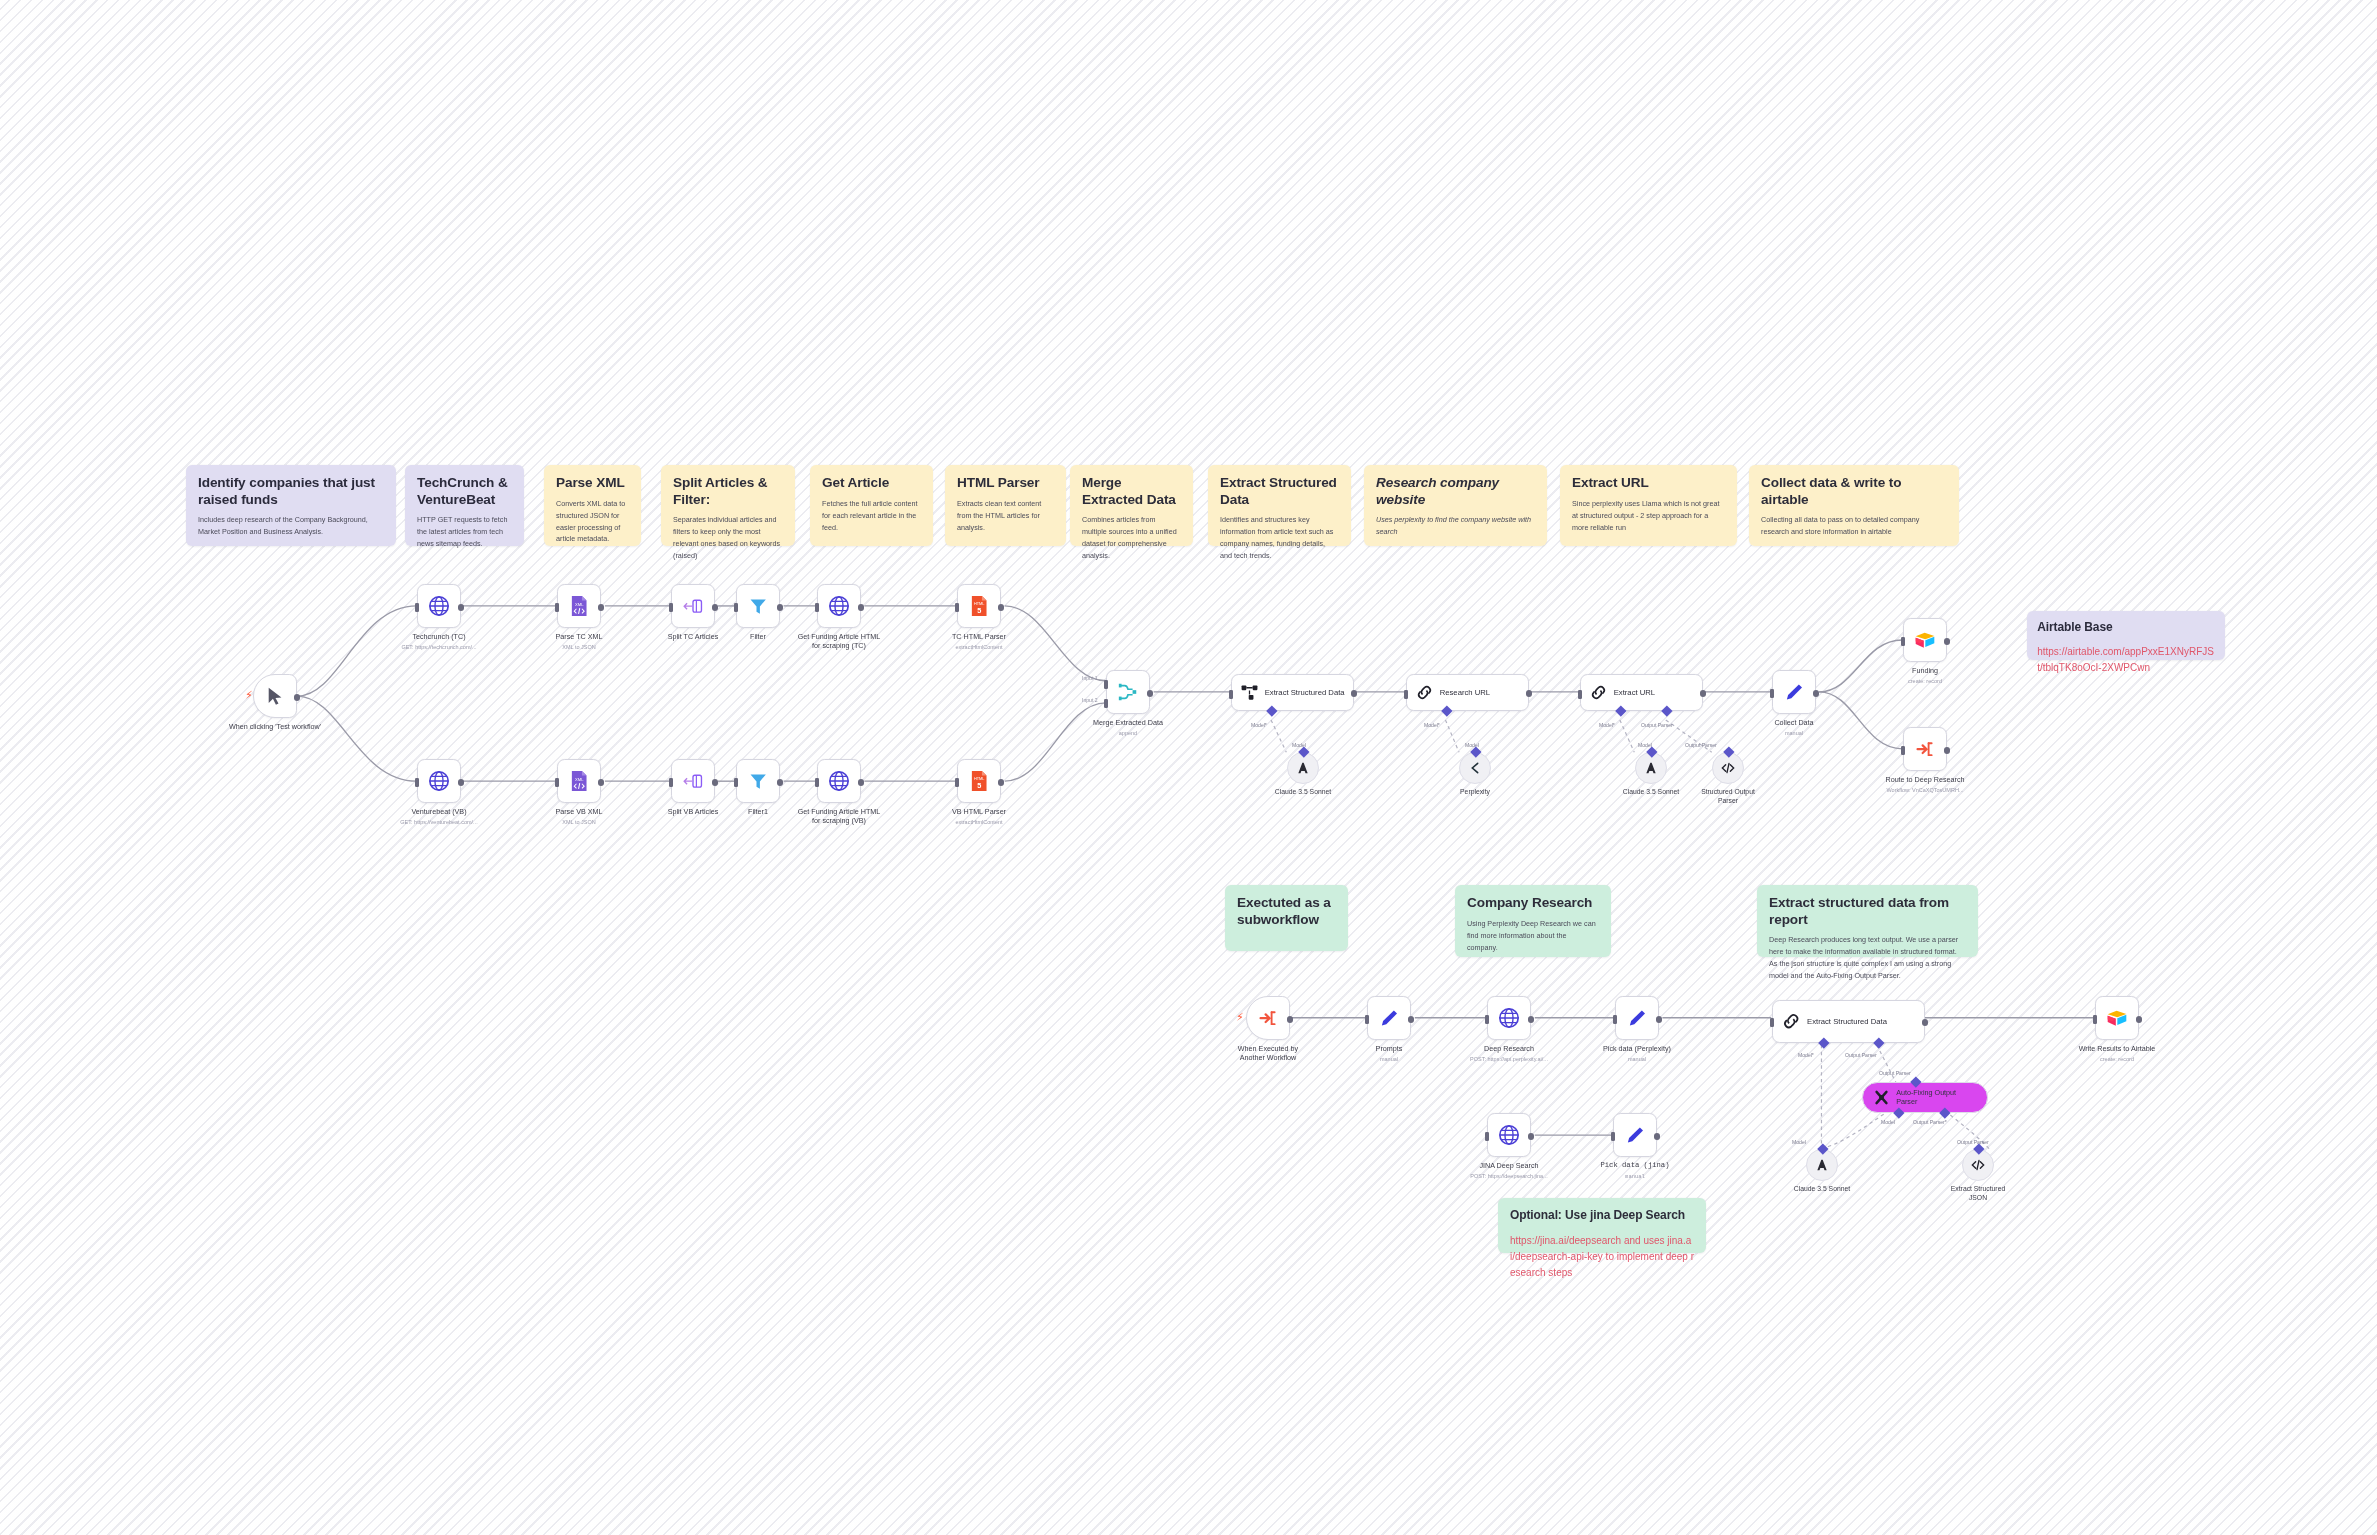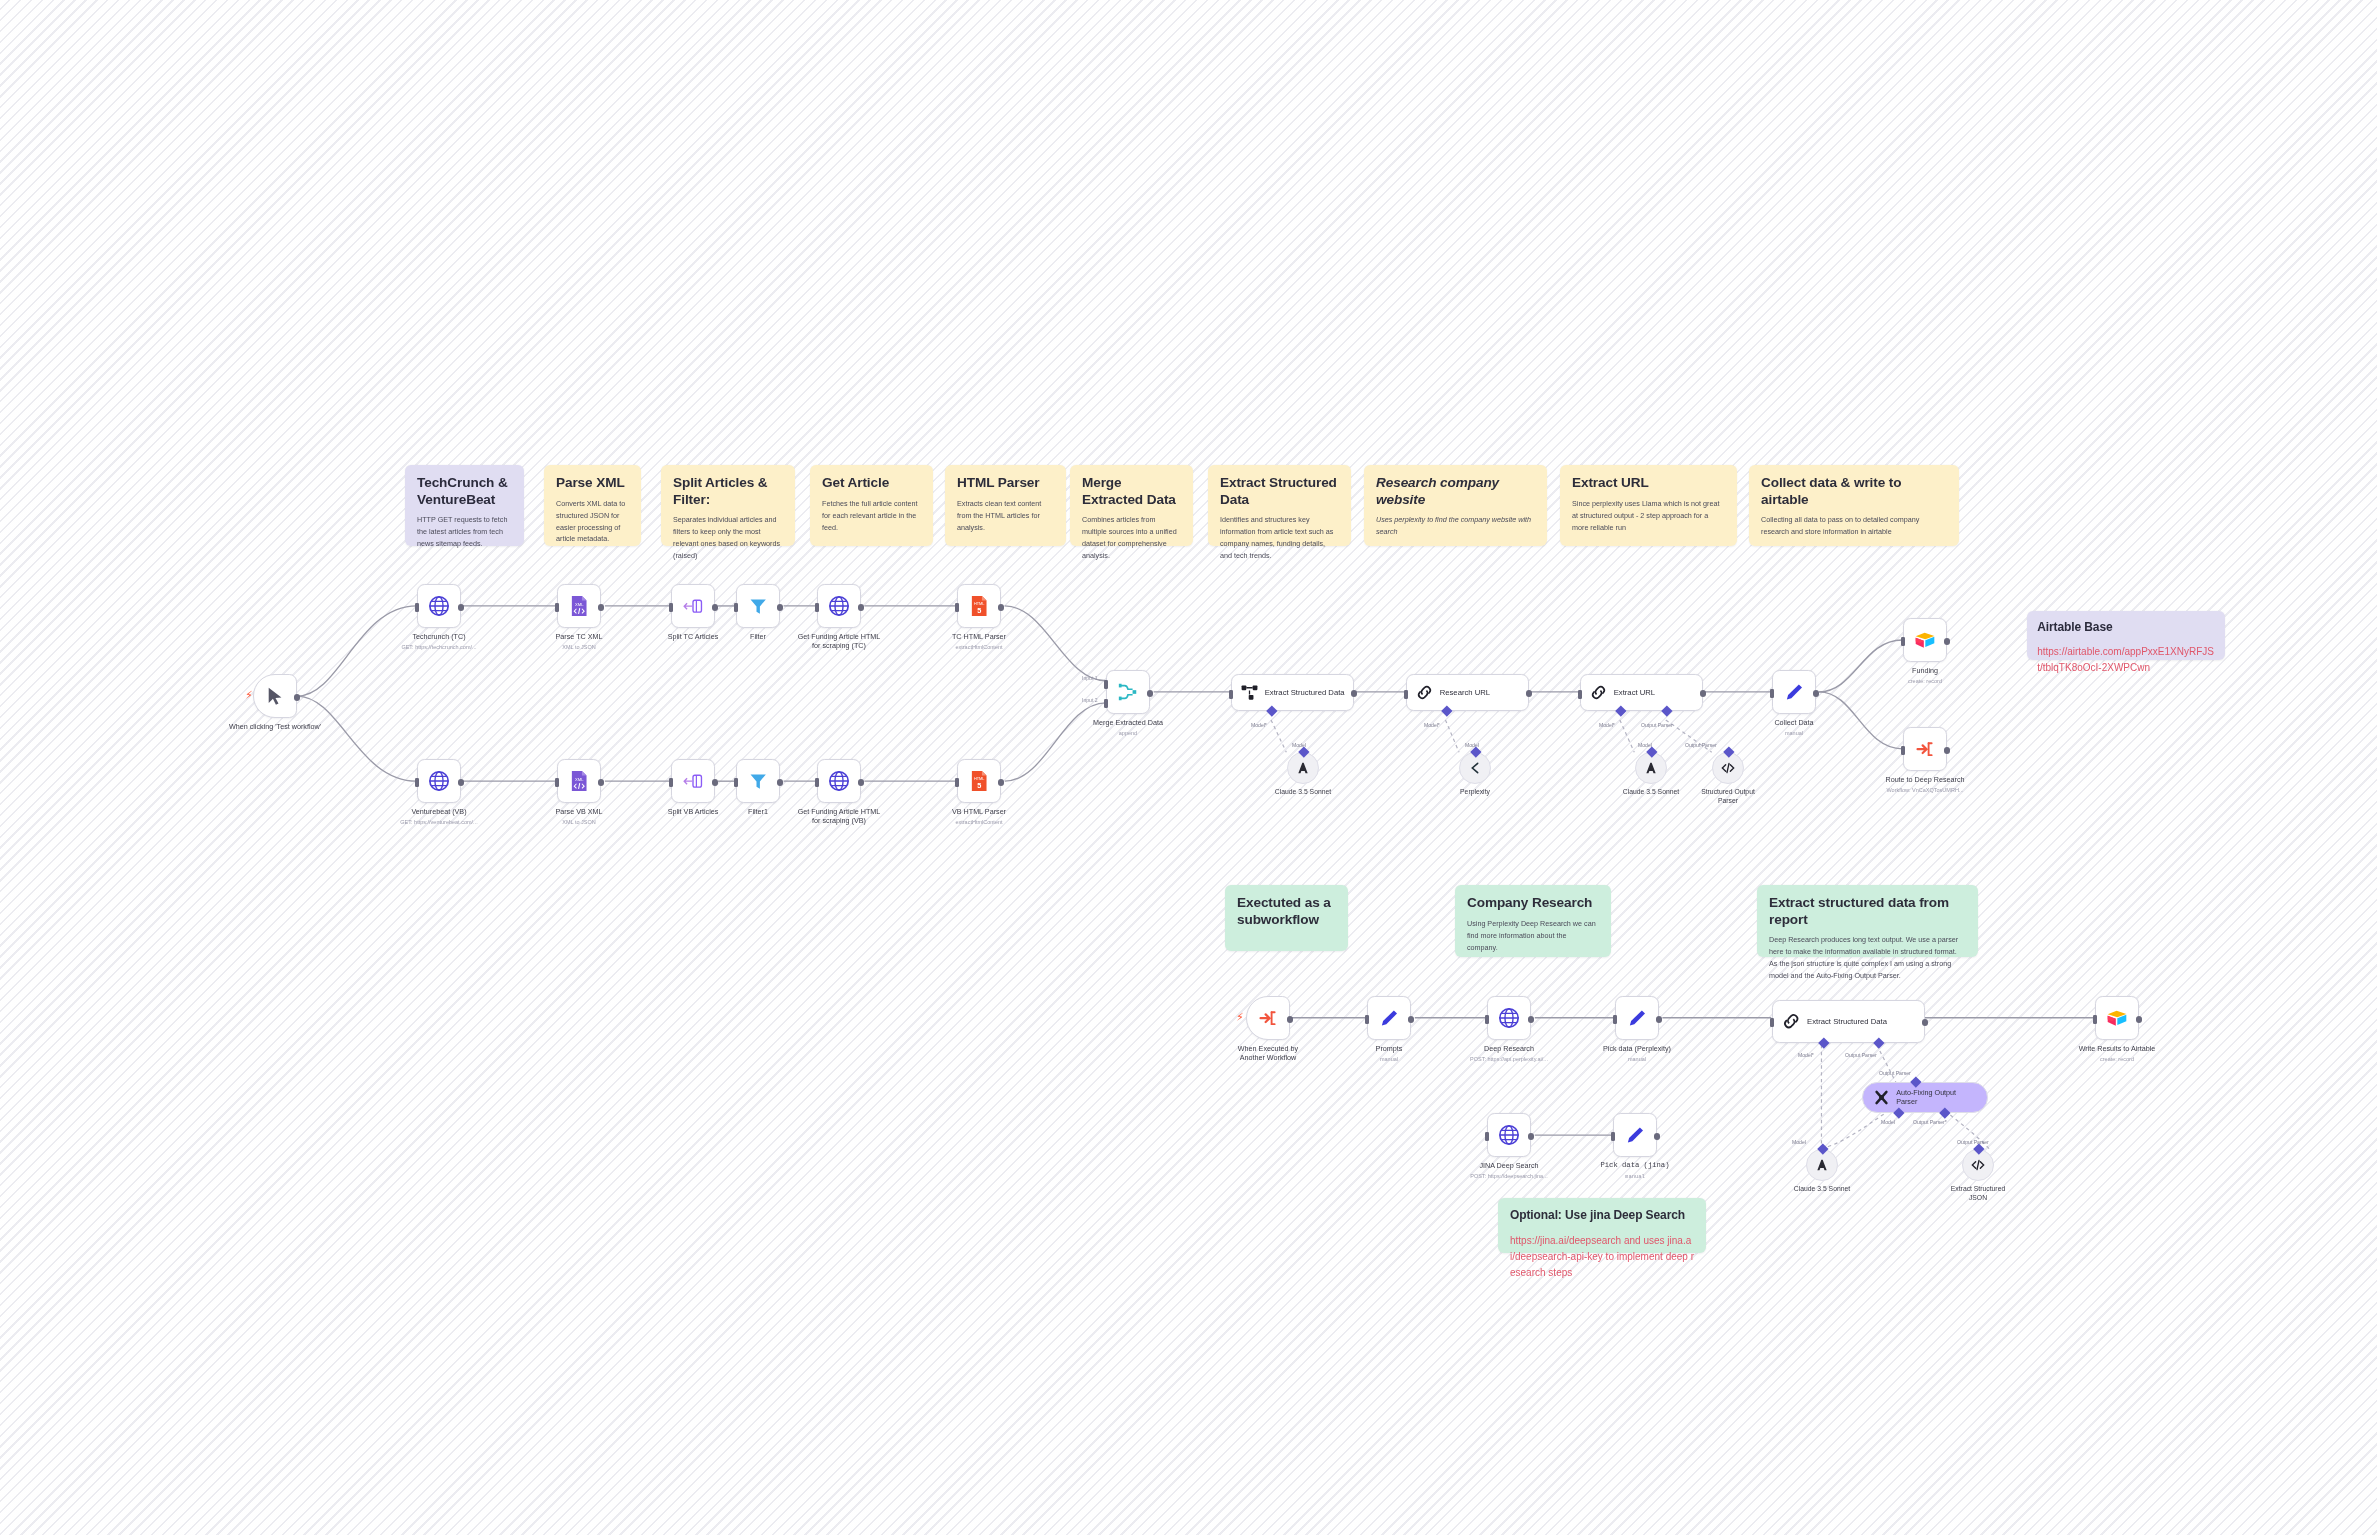--- a/index.html
+++ b/index.html
@@ -43,21 +43,21 @@
   .node.wide .lbl{position:static;transform:none;width:auto;text-align:left;font-size:7.7px;
         color:#2f2f3b;white-space:pre-line;line-height:1.25;}
 
   
   .subnode{position:absolute;width:32px;height:32px;border-radius:50%;
         background:#f0f0f4;border:1px solid #dedee8;display:flex;align-items:center;
         justify-content:center;box-sizing:border-box;}
   .subnode .lbl{position:absolute;top:calc(100% + 5.1px);left:50%;transform:translateX(-50%);
         width:119px;text-align:center;font-size:6.8px;color:#3c3c48;line-height:1.3;
         white-space:pre-line;}
-  .pillnode{position:absolute;height:31px;background:#c4b5fd;border:1px solid #dedee8;
+  .pillnode{position:absolute;height:31px;background:#d946ef;border:1px solid #dedee8;
         border-radius:15.3px;display:flex;align-items:center;gap:6px;padding:0 10.2px;
         box-sizing:border-box;}
   .pillnode .lbl{font-size:7.2px;color:#32323f;line-height:1.2;white-space:pre-line;}
 
   
   .port{position:absolute;width:6.8px;height:6.8px;border-radius:50%;background:#6a6a7d;}
   .port.in{width:4.3px;height:9.4px;border-radius:1.3px;}
   .diam{position:absolute;width:7.7px;height:7.7px;background:#5b56c9;transform:rotate(45deg);}
   .portlbl{position:absolute;font-size:5.1px;color:#8e8ea0;white-space:nowrap;}
   .bolt{position:absolute;color:#ff5a3c;font-size:11px;font-weight:700;}
@@ -111,20 +111,24 @@
     <path class="w" d="M1954 1196 L 2082 1196"></path>
     <path class="w" d="M2262 1196 L 2462 1196"></path>
     <path class="w" d="M1804 1334 L 1896 1334"></path>
 
     <path class="wd" d="M2141 1228 L 2141 1350"></path>
     <path class="wd" d="M2206 1228 L 2230 1275"></path>
     <path class="wd" d="M2141 1350 C 2180 1340, 2220 1300, 2248 1290"></path>
     <path class="wd" d="M2268 1290 C 2290 1310, 2320 1330, 2340 1352"></path>
   </svg>
 
+  <div class="note purple" style="left:186px;top:465px;width:210px;height:81px;">
+    <p class="n-title">Identify companies that just raised funds</p>
+    <p class="n-body">Includes deep research of the Company Background, Market Position and Business Analysis.</p>
+  </div>
 
   <div class="note purple" style="left:405px;top:465px;width:119px;height:81px;">
     <p class="n-title">TechCrunch &amp; VentureBeat</p>
     <p class="n-body">HTTP GET requests to fetch the latest articles from tech news sitemap feeds.</p>
   </div>
 
   <div class="note yellow" style="left:536px;top:465px;width:97px;height:81px;margin-left:8px;">
     <p class="n-title">Parse XML</p>
     <p class="n-body">Converts XML data to structured JSON for easier processing of article metadata.</p>
   </div>

